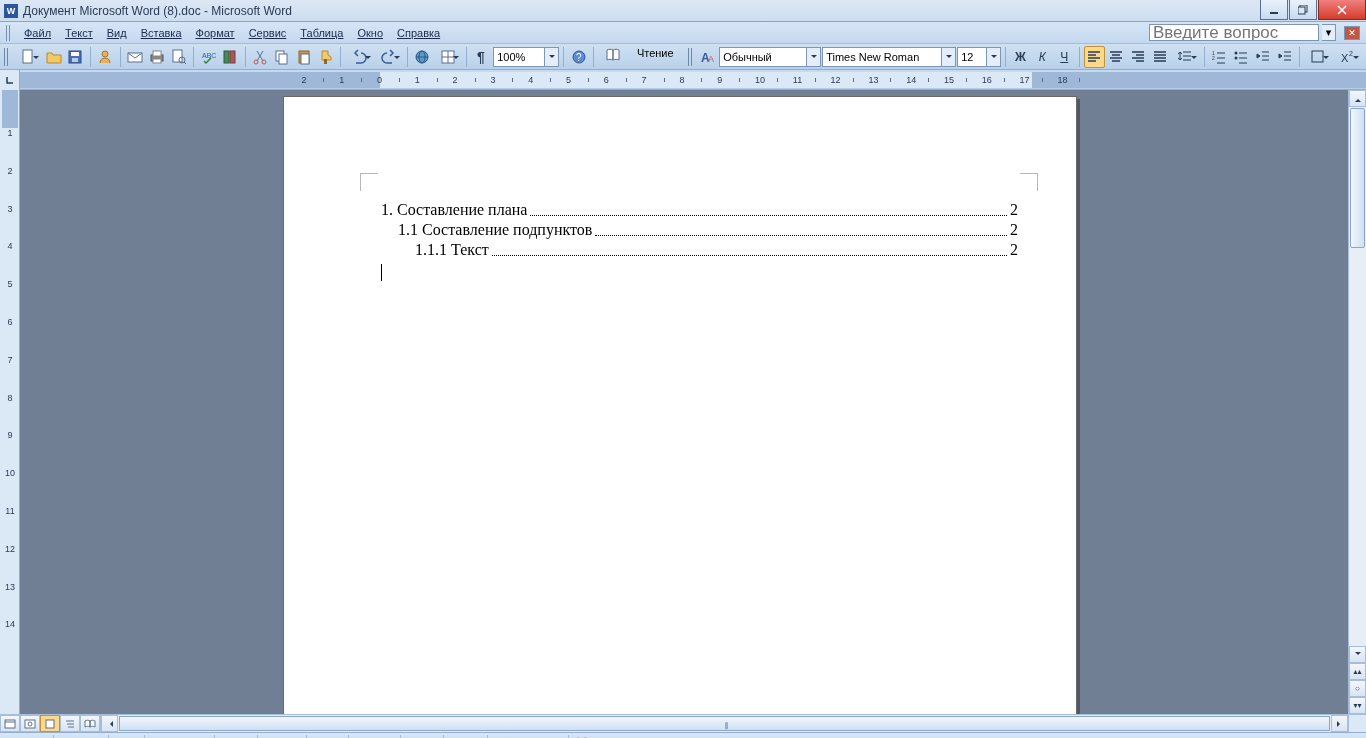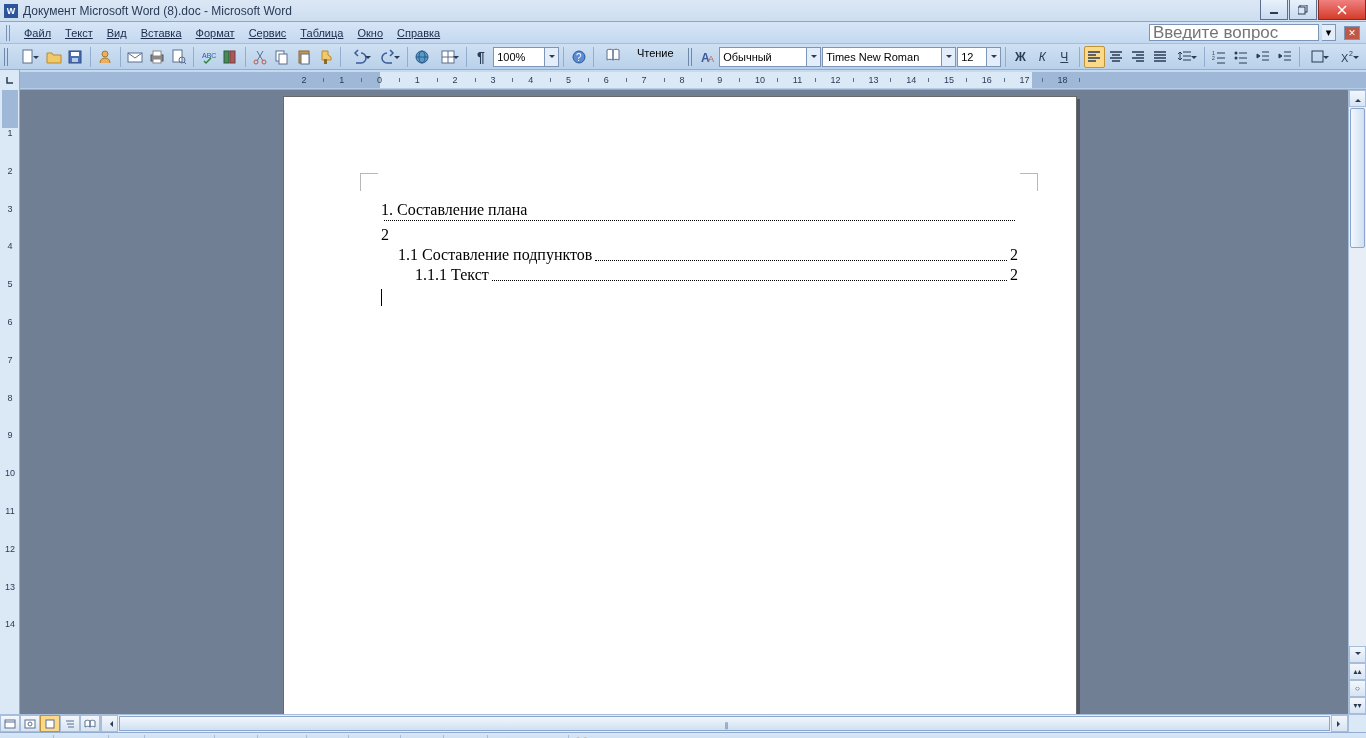--- a/index.html
+++ b/index.html
@@ -60,21 +60,21 @@
 .page { position:absolute; left:263px; top:6px; width:794px; background:#fff; border:1px solid #6a6a6a; box-shadow: 3px 3px 0 rgba(0,0,0,0.3); height: 1000px;}
 .pagecorner { position:absolute; width:18px; height:18px; }
 .pagecorner.tl { left:76px; top:76px; border-left:1px solid #b8b8b8; border-top:1px solid #b8b8b8;}
 .pagecorner.tr { right:38px; top:76px; border-right:1px solid #b8b8b8; border-top:1px solid #b8b8b8;}
 .doc-content { position:absolute; left:97px; top:103px; right:58px; font-family:'Times New Roman', serif; font-size:16px; color:#000;}
 .doc-title { margin-bottom:2px;}
 .toc-line { display:flex; white-space:nowrap; line-height:1.25;}
 .toc-label { }
 .toc-dots { flex:1; border-bottom:1px dotted #000; margin:0 3px 4px 3px;}
 .toc-page { }
-.toc-l1 { padding-left:0;flex-direction:column;}
+.toc-l1 { padding-left:0;}
 .toc-l2 { padding-left:17px;text-align:right;}
 .toc-l3 { padding-left:34px;}
 .cursor { width:1px; height:17px; background:#000; margin-top:4px;}
 
 .vscroll { width:18px; background:#e8eef6; border-left:1px solid #a7bdd9; position:relative;}
 .vscroll .arr { height:17px; background:linear-gradient(#f3f7fc,#d7e4f2); border:1px solid #a7bdd9; display:flex; align-items:center; justify-content:center; cursor:pointer;}
 .vscroll .thumb { position:absolute; left:1px; right:1px; top:18px; height:140px; background:linear-gradient(90deg,#f3f7fc,#cfe0f2); border:1px solid #8aa6cc; border-radius:2px; cursor:pointer;}
 .vscroll .nav { position:absolute; bottom:0; left:0; right:0;}
 .vscroll .nav .nb { height:17px; background:linear-gradient(#f3f7fc,#d7e4f2); border:1px solid #a7bdd9; display:flex; align-items:center; justify-content:center; cursor:pointer; font-size:8px; color:#2a3b56;}
 

